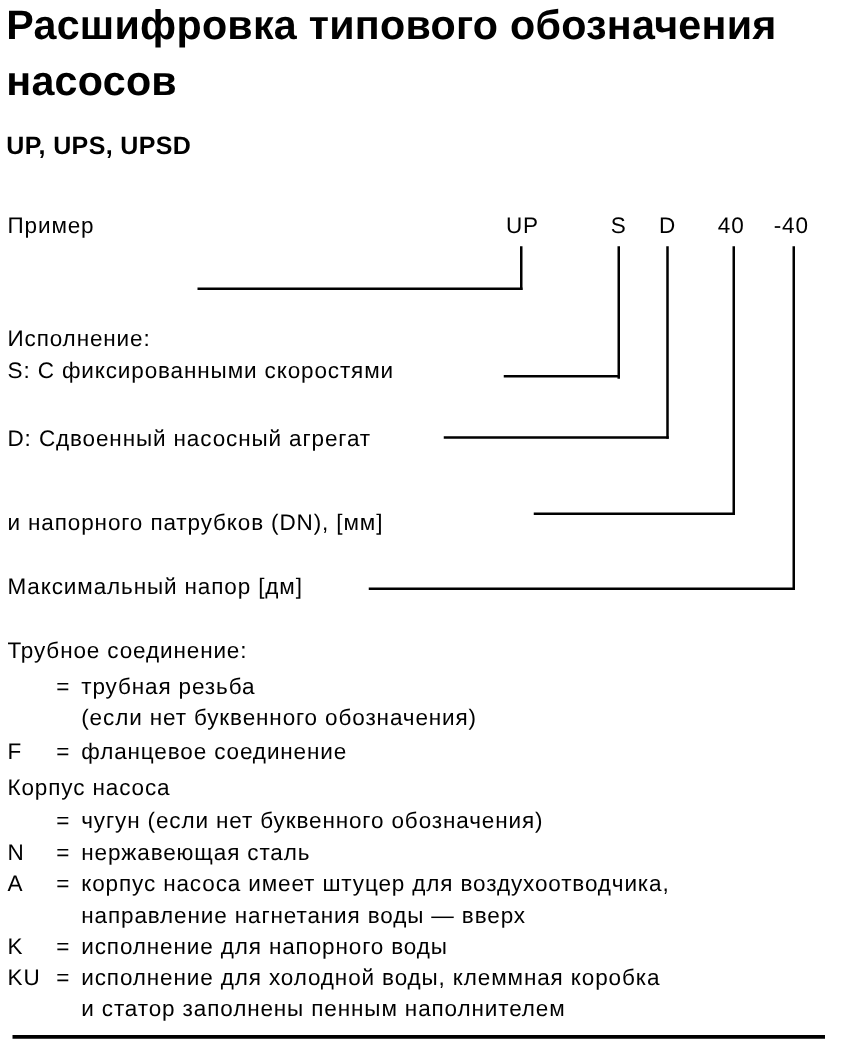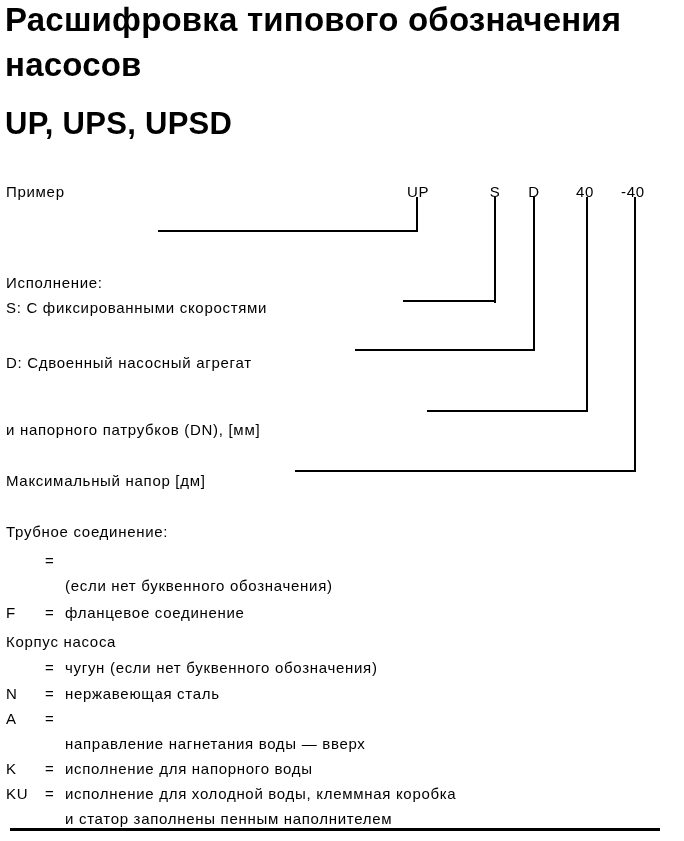--- a/index.html
+++ b/index.html
@@ -8,24 +8,24 @@
     font-family:"Liberation Sans","DejaVu Sans",sans-serif;
     color:#000; overflow:hidden;
   }
   .abs { position:absolute; }
   .title {
     left:5px; top:-3px; width:684px;
     font-size:33px; font-weight:bold; line-height:45px;
     white-space:pre-line; letter-spacing:0.2px;
   }
   .subtitle {
-    left:5px; top:106px; font-size:31px; font-weight:bold; letter-spacing:0.3px;
+    left:5px; top:106px; font-size:20px; font-weight:bold; letter-spacing:0.3px;
   }
   .body-text {
-    font-size:15px; line-height:24px; letter-spacing:0.7px; white-space:nowrap;margin-top:12px;
+    font-size:18px; line-height:24px; letter-spacing:0.7px; white-space:nowrap;
   }
   .token { transform:translateX(-50%);text-align:right; }
   .hline { position:absolute; height:2px; background:#000; }
   .vline { position:absolute; width:2px; background:#000; }
   .bottomline { position:absolute; height:3px; background:#000; }
   .row { position:absolute; left:6px; width:676px; height:26px; }
   .row .code { position:absolute; left:0; }
   .row .eq   { position:absolute; left:39px; }
   .row .lbl  { position:absolute; left:59px; }
 </style>
@@ -64,20 +64,21 @@
   <div class="abs body-text" style="left:6px; top:284px;text-align:center;">S: С фиксированными скоростями</div>
   <div class="abs body-text" style="left:6px; top:339px;">D: Сдвоенный насосный агрегат</div>
   <div class="abs body-text" style="left:6px; top:406px;">и напорного патрубков (DN), [мм]</div>
   <div class="abs body-text" style="left:6px; top:457px;">Максимальный напор [дм]</div>
 
   <div class="abs body-text" style="left:6px; top:508px;">Трубное соединение:</div>
 
   <div class="row body-text" style="top:537px;">
     <span class="code"></span>
     <span class="eq">=</span>
+    <span class="lbl">трубная резьба</span>
   </div>
   <div class="row body-text" style="top:562px;">
     <span class="code"></span>
     <span class="eq"></span>
     <span class="lbl">(если нет буквенного обозначения)</span>
   </div>
   <div class="row body-text" style="top:589px;">
     <span class="code">F</span>
     <span class="eq">=</span>
     <span class="lbl">фланцевое соединение</span>
@@ -91,20 +92,21 @@
     <span class="lbl">чугун (если нет буквенного обозначения)</span>
   </div>
   <div class="row body-text" style="top:670px;">
     <span class="code">N</span>
     <span class="eq">=</span>
     <span class="lbl">нержавеющая сталь</span>
   </div>
   <div class="row body-text" style="top:695px;">
     <span class="code">A</span>
     <span class="eq">=</span>
+    <span class="lbl">корпус насоса имеет штуцер для воздухоотводчика,</span>
   </div>
   <div class="row body-text" style="top:720px;">
     <span class="code"></span>
     <span class="eq"></span>
     <span class="lbl">направление нагнетания воды — вверх</span>
   </div>
   <div class="row body-text" style="top:745px;">
     <span class="code">K</span>
     <span class="eq">=</span>
     <span class="lbl">исполнение для напорного воды</span>

